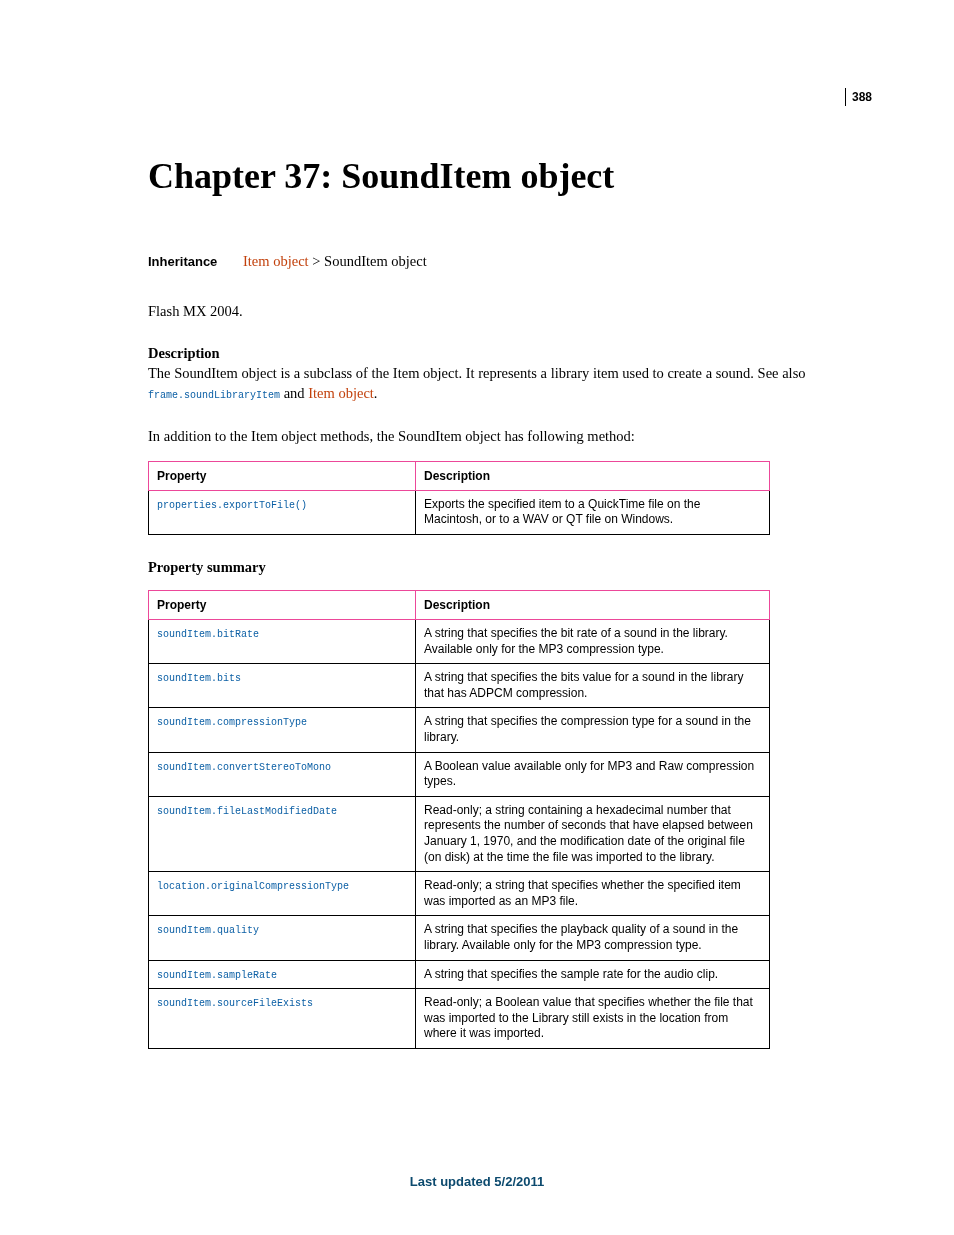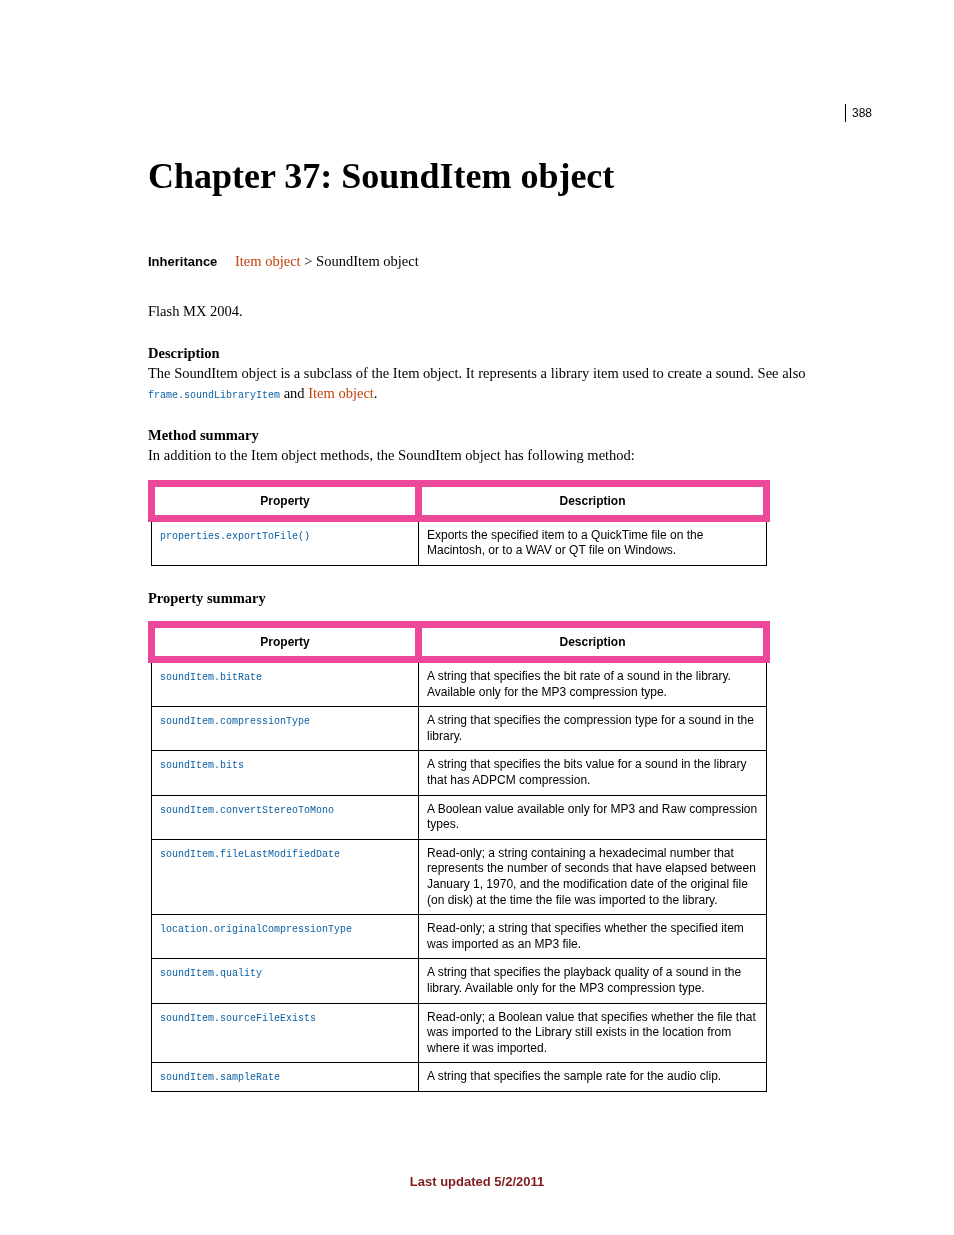--- a/index.html
+++ b/index.html
@@ -14,26 +14,25 @@
     padding: 85px 88px 40px 148px;
     box-sizing: border-box;
     position: relative;
     min-height: 1235px;
   }
   .page-number {
     position: absolute;
     top: 88px;
     right: 82px;
     font-family: "Myriad Pro", "Helvetica Neue", Arial, sans-serif;
-    font-weight: 400;
+    font-weight: 700;
     font-size: 12px;
     border-left: 1px solid #000;
     padding-left: 6px;
     line-height: 18px;
-    margin-top: 16px;
   }
   h1.chapter-title {
     font-family: "Minion Pro", Georgia, "Times New Roman", serif;
     font-weight: 700;
     font-size: 36px;
     margin: 70px 0 55px 0;
   }
   .serif-bold {
     font-family: "Minion Pro", Georgia, "Times New Roman", serif;
     font-weight: 700;
@@ -61,23 +60,23 @@
     margin-bottom: 2px;
   }
   table.doc-table {
     width: 622px;
     border-collapse: collapse;
     margin-top: 14px;
     font-family: "Myriad Pro", "Helvetica Neue", Arial, sans-serif;
     font-size: 12px;
   }
   table.doc-table th {
-    text-align: center;
-    font-weight: 700;
-    border: 7px solid #ec4899;
+    text-align: left;
+    font-weight: 700;
+    border: 1px solid #ec4899;
     padding: 7px 8px;
     vertical-align: top;
   }
   table.doc-table td {
     border: 1px solid #000;
     padding: 6px 8px;
     vertical-align: top;
     line-height: 1.3;
   }
   table.doc-table td.prop-cell {
@@ -85,30 +84,30 @@
   }
   .footer {
     position: absolute;
     bottom: 46px;
     width: 100%;
     left: 0;
     text-align: center;
     font-family: "Myriad Pro", "Helvetica Neue", Arial, sans-serif;
     font-weight: 700;
     font-size: 13px;
-    color: #7f1d1d;
+    color: #0c4a6e;
   }
   .inheritance-line {
     margin-bottom: 30px;
   }
   .inheritance-label {
     font-family: "Myriad Pro", "Helvetica Neue", Arial, sans-serif;
     font-weight: 700;
     font-size: 13px;
-    margin-right: 14px;
+    margin-right: 22px;
   }
 </style>
 </head>
 <body>
 
 <div class="page">
   <div class="page-number">388</div>
 
   <h1 class="chapter-title">Chapter 37: SoundItem object</h1>
 
@@ -122,21 +121,20 @@
   </div>
 
   <div class="section">
     <div class="serif-bold section-heading">Description</div>
     <div class="body-text">
       <span>The SoundItem object is a subclass of the Item object. It represents a library item used to create a sound. See also </span><span class="code-link">frame.soundLibraryItem</span><span> and </span><span class="link">Item object</span><span>.</span>
     </div>
   </div>
 
   <div class="section">
-    <div class="serif-bold section-heading">Method summary</div>
     <div class="body-text">In addition to the Item object methods, the SoundItem object has following method:</div>
     <table class="doc-table">
       <thead>
         <tr>
           <th>Property</th>
           <th>Description</th>
         </tr>
       </thead>
       <tbody id="method-rows">
           <tr>
@@ -155,49 +153,49 @@
           <th>Property</th>
           <th>Description</th>
         </tr>
       </thead>
       <tbody id="property-rows">
           <tr>
             <td class="prop-cell"><span class="code-link">soundItem.bitRate</span></td>
             <td>A string that specifies the bit rate of a sound in the library. Available only for the MP3 compression type.</td>
           </tr>
           <tr>
+            <td class="prop-cell"><span class="code-link">soundItem.bits</span></td>
+            <td>A string that specifies the bits value for a sound in the library that has ADPCM compression.</td>
+          </tr>
+          <tr>
             <td class="prop-cell"><span class="code-link">soundItem.compressionType</span></td>
             <td>A string that specifies the compression type for a sound in the library.</td>
           </tr>
           <tr>
-            <td class="prop-cell"><span class="code-link">soundItem.bits</span></td>
-            <td>A string that specifies the bits value for a sound in the library that has ADPCM compression.</td>
-          </tr>
-          <tr>
             <td class="prop-cell"><span class="code-link">soundItem.convertStereoToMono</span></td>
             <td>A Boolean value available only for MP3 and Raw compression types.</td>
           </tr>
           <tr>
             <td class="prop-cell"><span class="code-link">soundItem.fileLastModifiedDate</span></td>
             <td>Read-only; a string containing a hexadecimal number that represents the number of seconds that have elapsed between January 1, 1970, and the modification date of the original file (on disk) at the time the file was imported to the library.</td>
           </tr>
           <tr>
             <td class="prop-cell"><span class="code-link">location.originalCompressionType</span></td>
             <td>Read-only; a string that specifies whether the specified item was imported as an MP3 file.</td>
           </tr>
           <tr>
             <td class="prop-cell"><span class="code-link">soundItem.quality</span></td>
             <td>A string that specifies the playback quality of a sound in the library. Available only for the MP3 compression type.</td>
           </tr>
           <tr>
+            <td class="prop-cell"><span class="code-link">soundItem.sampleRate</span></td>
+            <td>A string that specifies the sample rate for the audio clip.</td>
+          </tr>
+          <tr>
             <td class="prop-cell"><span class="code-link">soundItem.sourceFileExists</span></td>
             <td>Read-only; a Boolean value that specifies whether the file that was imported to the Library still exists in the location from where it was imported.</td>
           </tr>
-          <tr>
-            <td class="prop-cell"><span class="code-link">soundItem.sampleRate</span></td>
-            <td>A string that specifies the sample rate for the audio clip.</td>
-          </tr>
         </tbody>
     </table>
   </div>
 
   <div class="footer">Last updated 5/2/2011</div>
 </div>
 
 </body></html>

